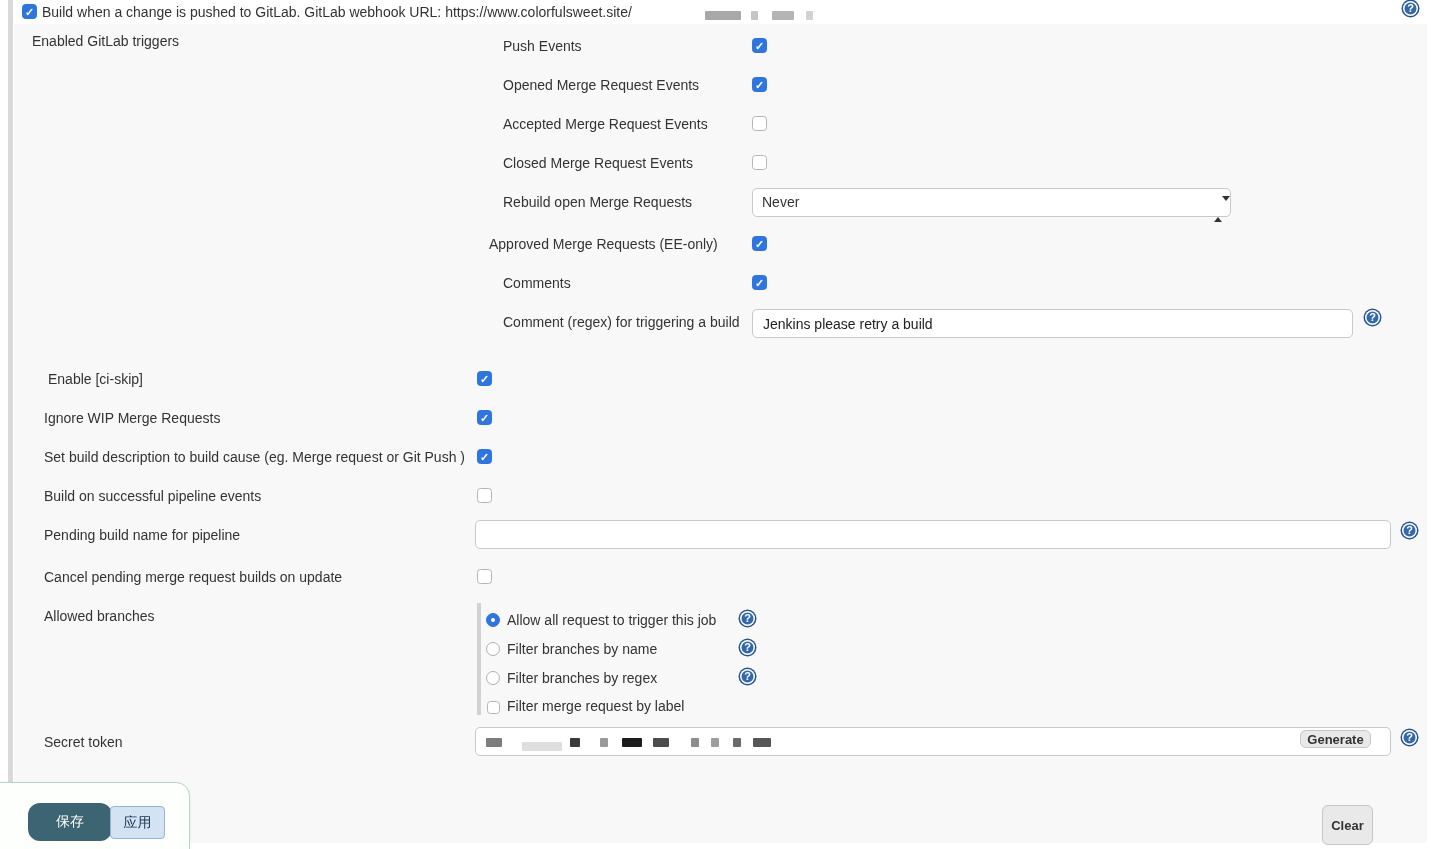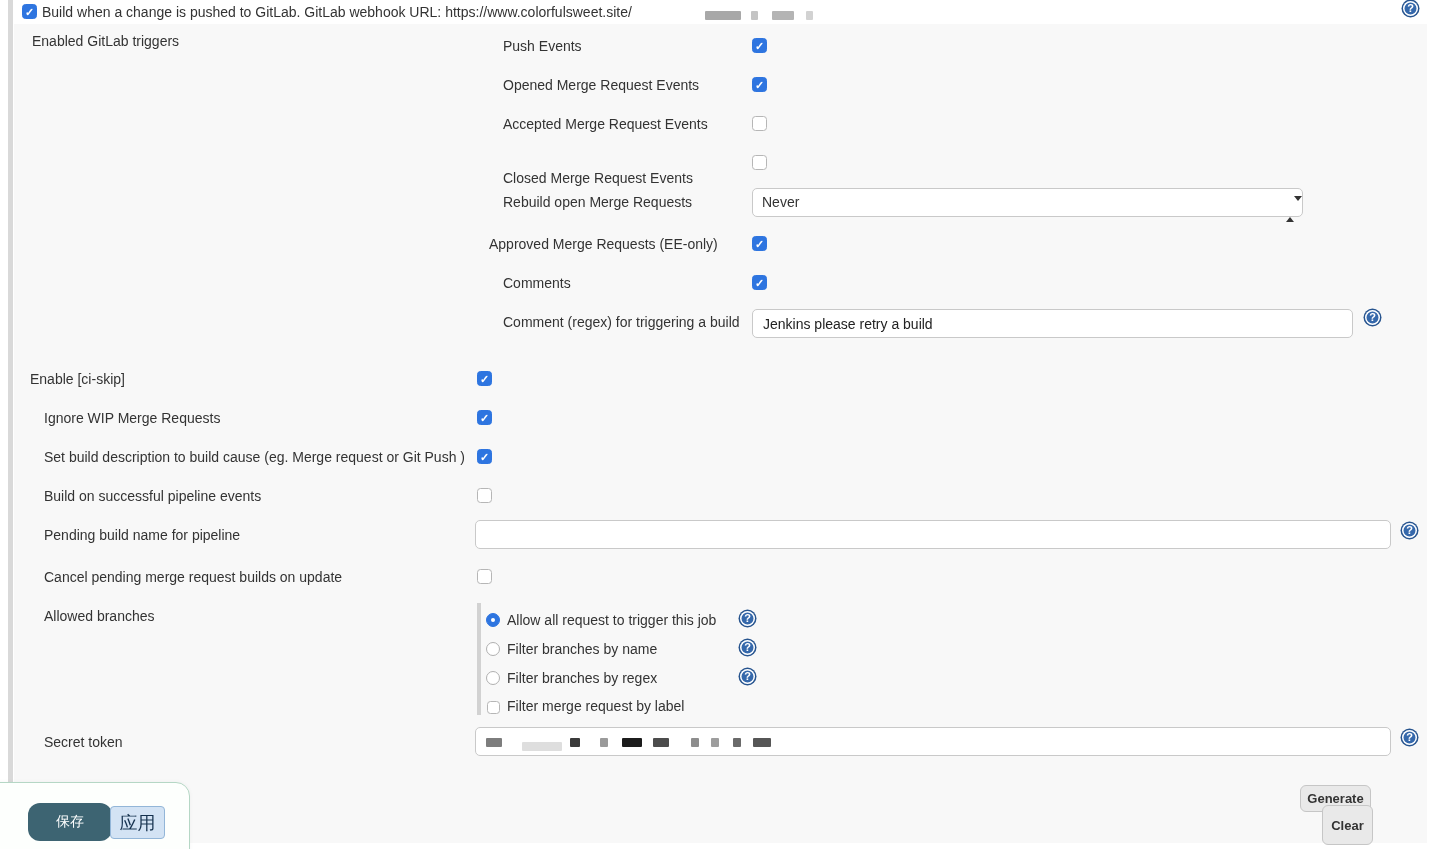--- a/index.html
+++ b/index.html
@@ -50,21 +50,21 @@
   .redact { display:inline-block; height:9px; vertical-align:middle; border-radius:1px; }
   
   .save-panel { position:absolute; left:-18px; top:782px; width:208px; height:90px;
         background:#fdfffd; border:1px solid #b5d7c5; border-top-right-radius:14px;
         box-shadow:0 0 4px rgba(0,0,0,0.04); }
   .btn-save { position:absolute; left:45px; top:20px; width:84px; height:38px; background:#3d6472;
         color:#ffffff; border:none; border-radius:12px; font-family:"Liberation Sans",sans-serif;
         font-size:14px; cursor:pointer; }
   .btn-apply { position:absolute; left:127px; top:23px; width:55px; height:33px; background:#d3e3f4;
         color:#15314e; border:1px solid #93b6d8; border-radius:4px; font-family:"Liberation Sans",sans-serif;
-        font-size:18px; cursor:pointer; }
+        font-size:14px; cursor:pointer; }
 </style>
 </head>
 <body>
 
 <div class="indent-bar"></div>
 
 <div class="top-row">
   <div class="cb on" style="left:8px; top:4px;">
       <span class="tick">✓</span>
     </div>
@@ -88,44 +88,44 @@
     </div>
 
   <span class="lbl" style="left:489px; top:52px;">Opened Merge Request Events</span>
   <div class="cb on" style="left:738px; top:53px;">
       <span class="tick">✓</span>
     </div>
 
   <span class="lbl" style="left:489px; top:91px;">Accepted Merge Request Events</span>
   <div class="cb" style="left:738px; top:92px;"></div>
 
-  <span class="lbl" style="left:489px; top:130px;margin-top:15px;">Closed Merge Request Events</span>
+  <span class="lbl" style="left:489px; top:130px;">Closed Merge Request Events</span>
   <div class="cb" style="left:738px; top:131px;"></div>
 
   <span class="lbl" style="left:489px; top:169px;">Rebuild open Merge Requests</span>
-  <div class="selectbox" style="left:738px; top:164px; width:551px;padding-left:9px;">
+  <div class="selectbox" style="left:738px; top:164px; width:479px;padding-left:9px;">
     <span>Never</span>
     <span class="spinner"><span class="up"></span><span class="dn"></span></span>
   </div>
 
   <span class="lbl" style="left:475px; top:211px;">Approved Merge Requests (EE-only)</span>
   <div class="cb on" style="left:738px; top:212px;">
       <span class="tick">✓</span>
     </div>
 
   <span class="lbl" style="left:489px; top:250px;text-align:right;">Comments</span>
   <div class="cb on" style="left:738px; top:251px;">
       <span class="tick">✓</span>
     </div>
 
   <span class="lbl" style="left:489px; top:289px;">Comment (regex) for triggering a build</span>
   <input class="textinput" style="left: 738px; top: 285px; width: 601px;" value="Jenkins please retry a build">
   <div class="help" style="left:1351px; top:286px;">?</div>
 
-  <span class="lbl" style="left:16px; top:346px;">Enable [ci-skip]</span>
+  <span class="lbl" style="left:34px; top:346px;">Enable [ci-skip]</span>
   <div class="cb on" style="left:463px; top:347px;">
       <span class="tick">✓</span>
     </div>
 
   <span class="lbl" style="left:30px; top:385px;">Ignore WIP Merge Requests</span>
   <div class="cb on" style="left:463px; top:386px;">
       <span class="tick">✓</span>
     </div>
 
   <span class="lbl" style="left:30px; top:424px;">Set build description to build cause (eg. Merge request or Git Push )</span>
@@ -171,20 +171,20 @@
       <span class="redact" style="width:20px; background:#1c1c1c; margin-left:10px;"></span>
       <span class="redact" style="width:16px; background:#4c4c4c; margin-left:8px;"></span>
       <span class="redact" style="width:8px; background:#8d8d8d; margin-left:18px;"></span>
       <span class="redact" style="width:8px; background:#9d9d9d; margin-left:8px;"></span>
       <span class="redact" style="width:8px; background:#6a6a6a; margin-left:10px;"></span>
       <span class="redact" style="width:18px; background:#565656; margin-left:8px;"></span>
     </span>
   </div>
   <div class="help" style="left:1388px; top:706px;">?</div>
 
-  <button class="btn-gray" style="left:1286px; top:761px; width:71px; height:27px;">Generate</button>
+  <button class="btn-gray" style="left:1286px; top:706px; width:71px; height:18px;">Generate</button>
   <button class="btn-gray" style="left:1308px; top:781px; width:51px; height:40px;">Clear</button>
 </div>
 
 <div class="save-panel">
   <button class="btn-save">保存</button>
   <button class="btn-apply">应用</button>
 </div>
 
 </body></html>

